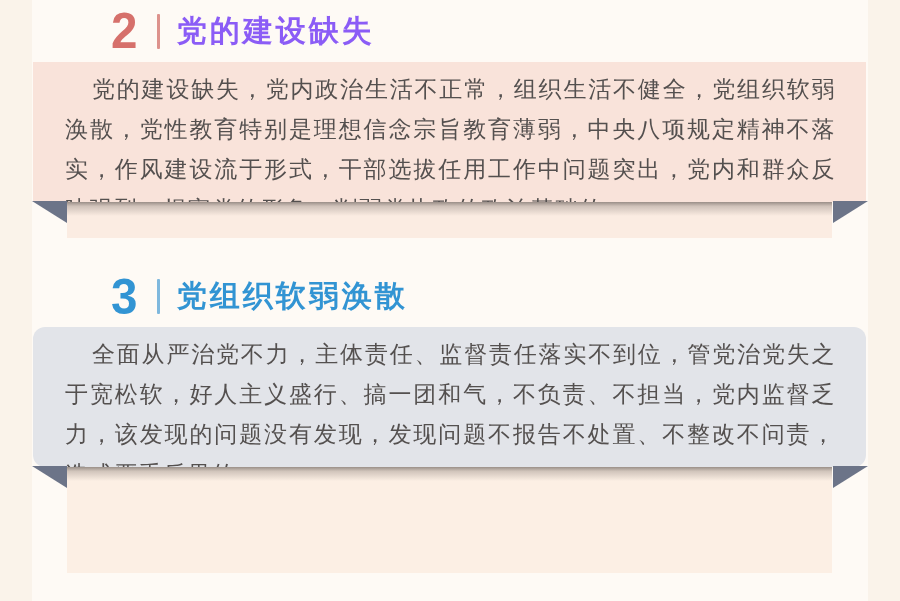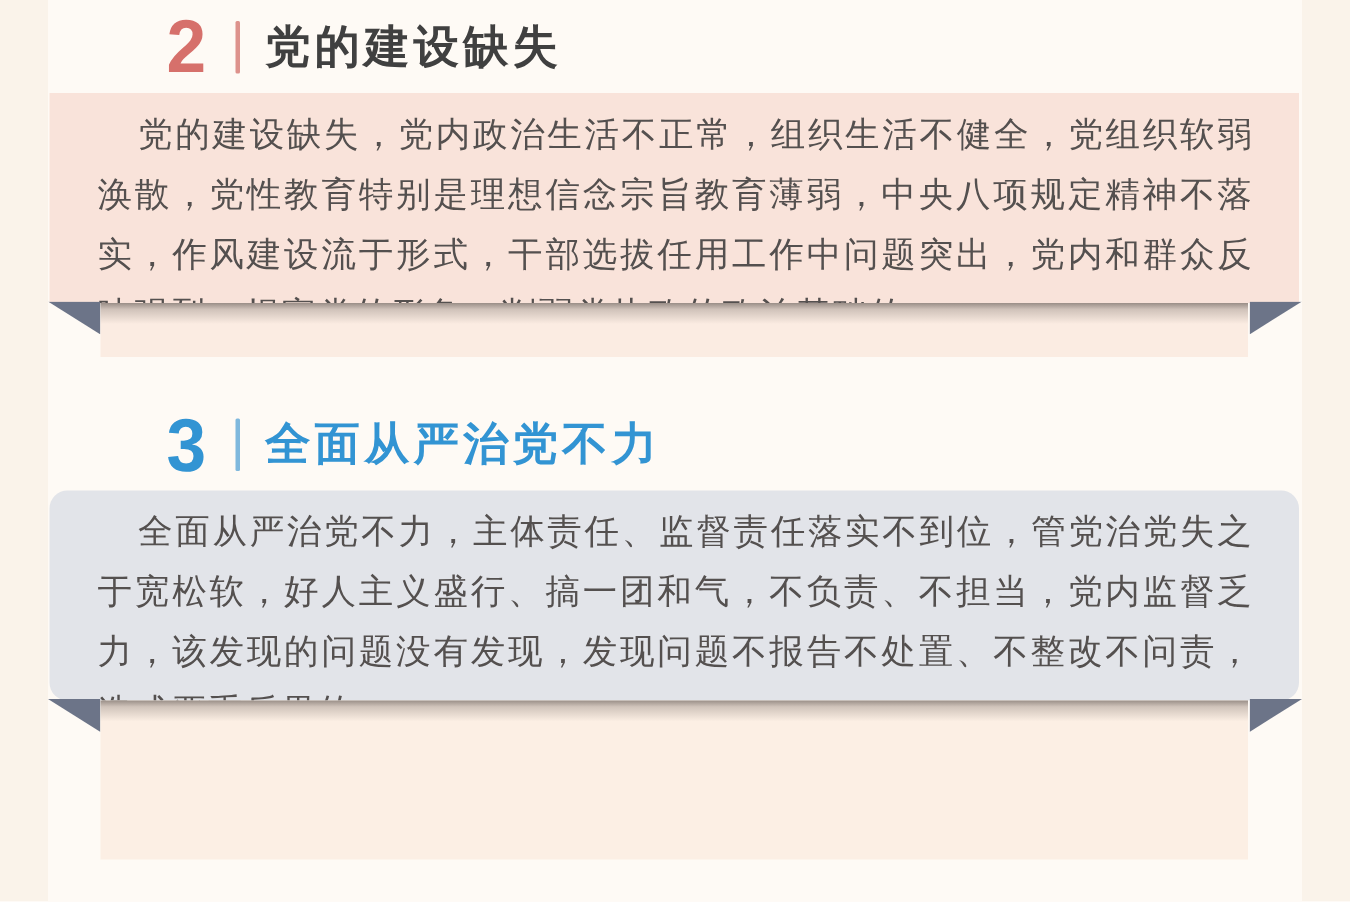--- a/index.html
+++ b/index.html
@@ -42,37 +42,37 @@
 </style>
 </head>
 <body>
 
 <div class="page" style="background-color: rgb(250, 243, 234);">
 
   <section class="card card-2" style="background-color: rgb(254, 250, 245);">
     <div class="header">
       <span class="num" style="color: rgb(214, 112, 107);">2</span>
       <span class="bar" style="background-color: rgb(221, 146, 140);"></span>
-      <h2 class="title" style="color: #404040;">党的建设缺失</h2>
+      <h2 class="title" style="color: #8b5cf6;">党的建设缺失</h2>
     </div>
     <div class="textbox" style="background-color: rgb(249, 227, 218);">
       <p style="color: rgb(84, 80, 79);">党的建设缺失，党内政治生活不正常，组织生活不健全，党组织软弱涣散，党性教育特别是理想信念宗旨教育薄弱，中央八项规定精神不落实，作风建设流于形式，干部选拔任用工作中问题突出，党内和群众反映强烈，损害党的形象，削弱党执政的政治基础的；</p>
     </div>
     <div class="ribbon">
       <div class="strip" style="background-color: rgb(251, 236, 226);"></div>
       <div class="fold fold-left" style="background-color: rgb(108, 116, 136);"></div>
       <div class="fold fold-right" style="background-color: rgb(108, 116, 136);"></div>
     </div>
   </section>
 
   <section class="card card-3" style="background-color: rgb(254, 250, 245);">
     <div class="header">
       <span class="num" style="color: rgb(50, 148, 211);">3</span>
       <span class="bar" style="background-color: rgb(127, 184, 221);"></span>
-      <h2 class="title" style="color: rgb(50, 148, 211);">全面从严治党不力</h2>
+      <h2 class="title" style="color: rgb(50, 148, 211);">党组织软弱涣散</h2>
     </div>
     <div class="textbox" style="background-color: rgb(226, 228, 233); border-radius: 12px;">
       <p style="color: rgb(84, 80, 79);">全面从严治党不力，主体责任、监督责任落实不到位，管党治党失之于宽松软，好人主义盛行、搞一团和气，不负责、不担当，党内监督乏力，该发现的问题没有发现，发现问题不报告不处置、不整改不问责，造成严重后果的；</p>
     </div>
     <div class="ribbon">
       <div class="strip" style="background-color: rgb(252, 239, 228);"></div>
       <div class="fold fold-left" style="background-color: rgb(108, 116, 136);"></div>
       <div class="fold fold-right" style="background-color: rgb(108, 116, 136);"></div>
     </div>
   </section>

